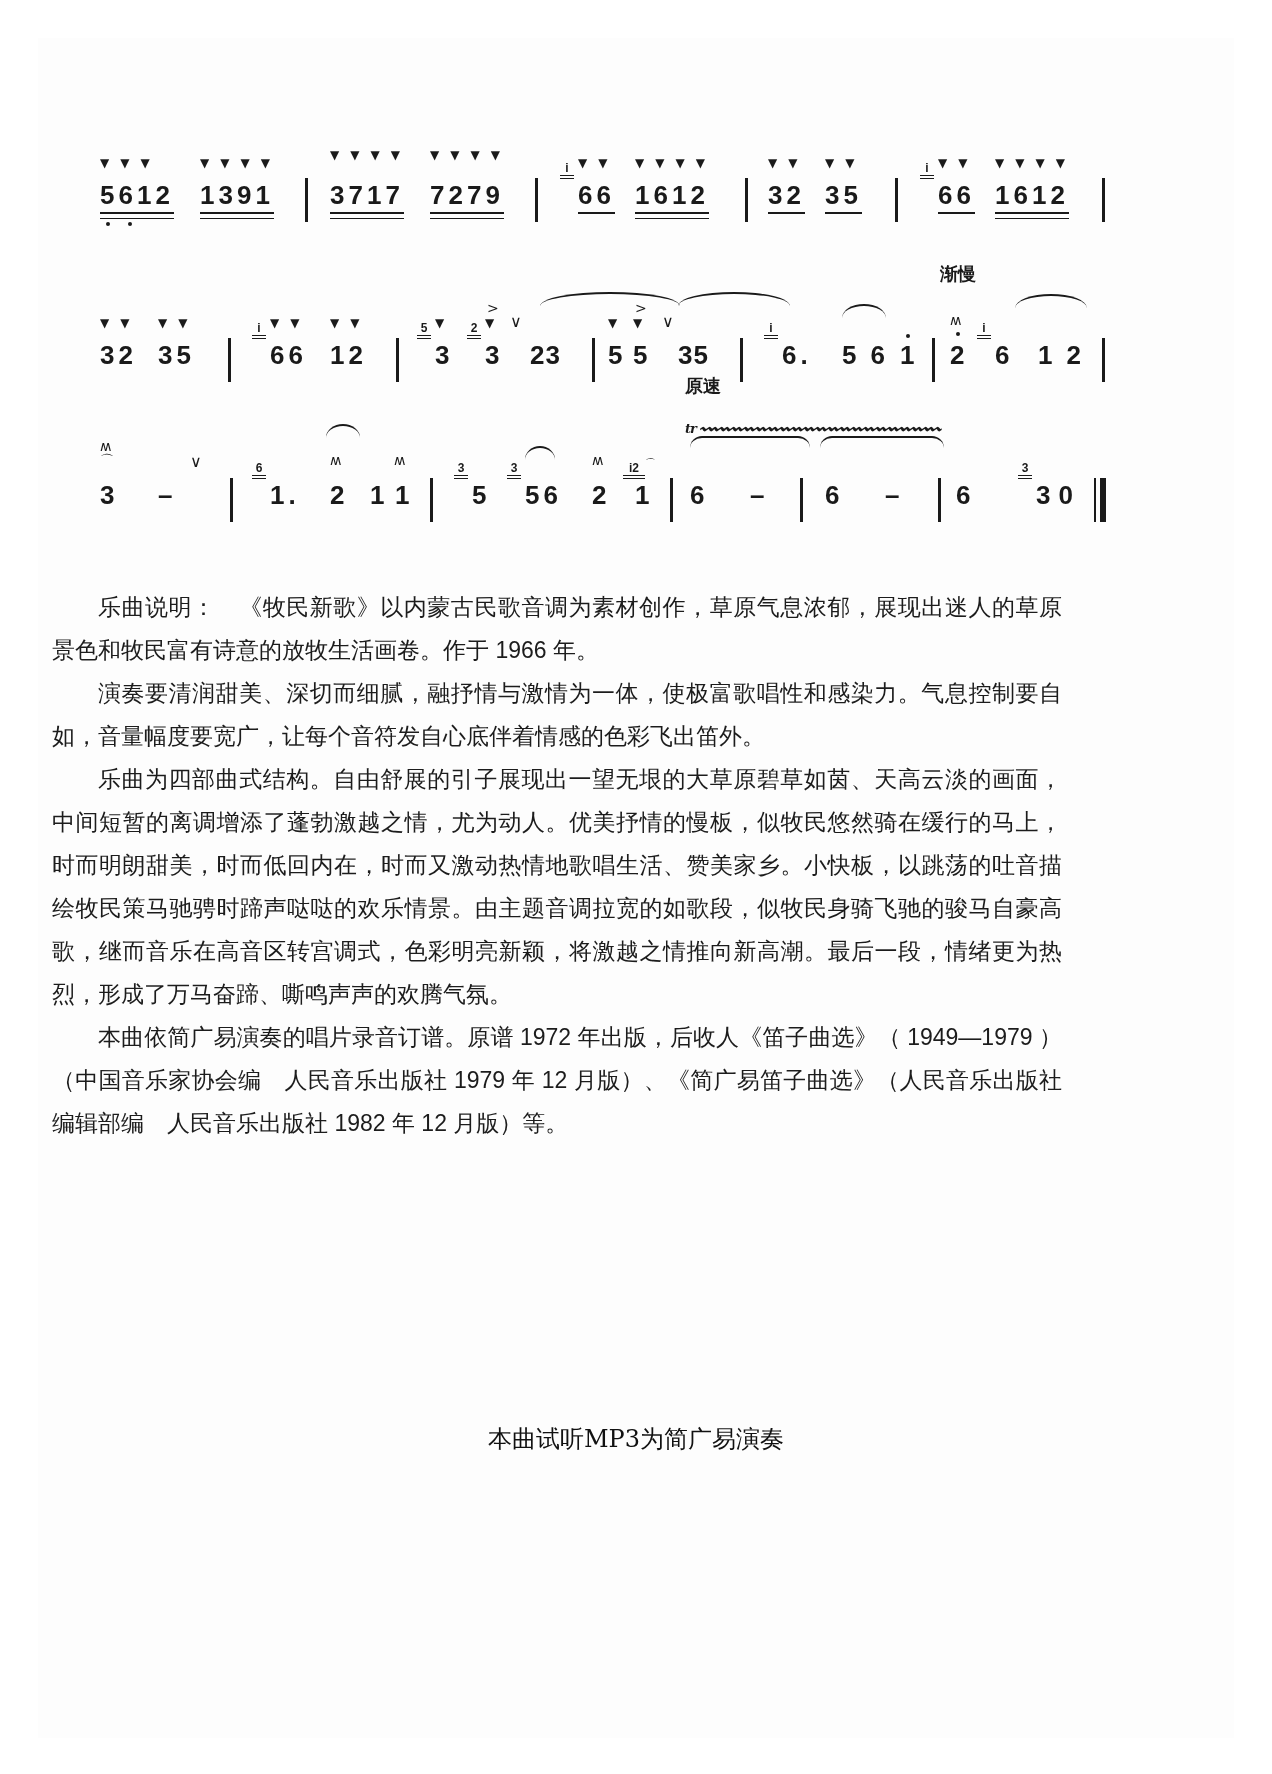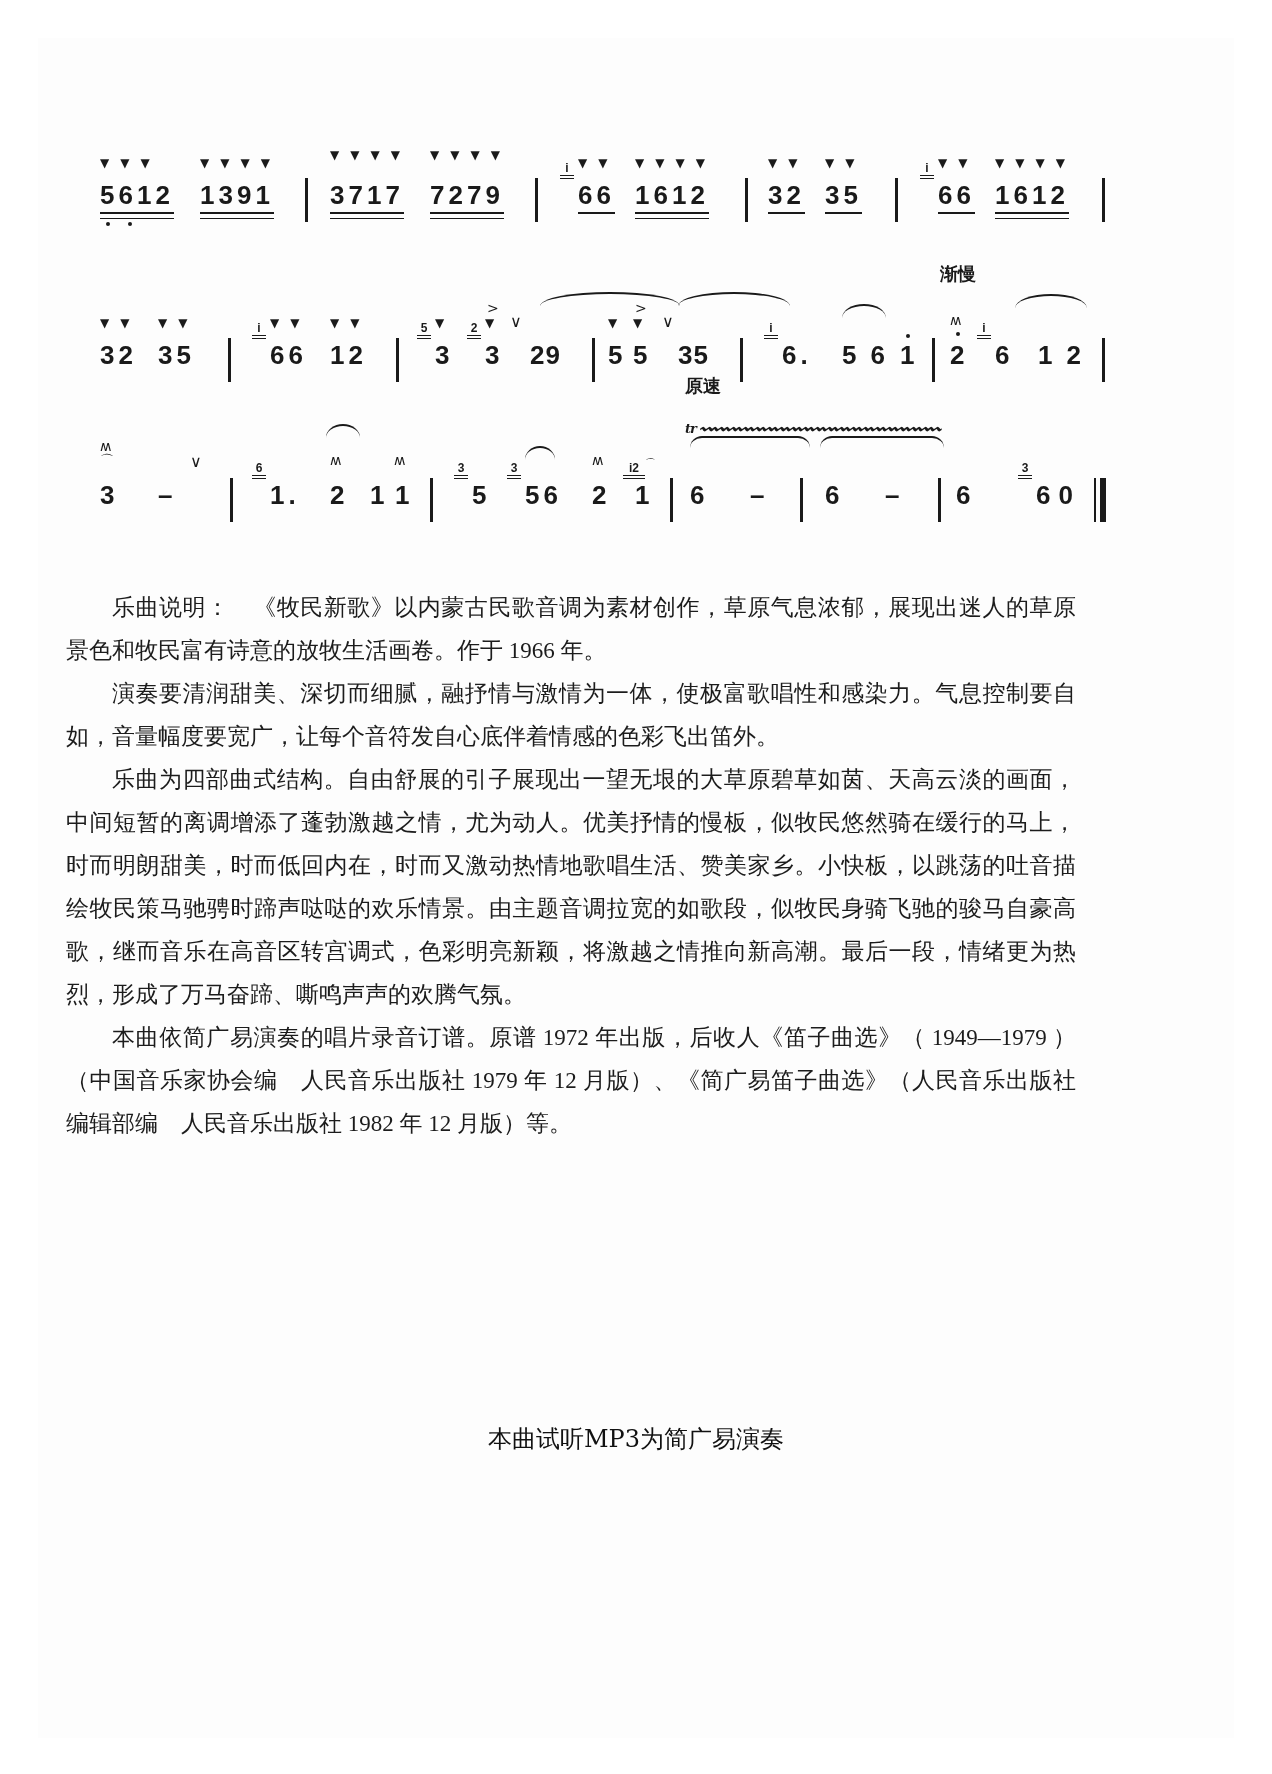--- a/index.html
+++ b/index.html
@@ -54,22 +54,22 @@
       height: 14px;
     }
     .trill {
       position: absolute; font-family: "DejaVu Serif", serif; font-style: italic; font-weight: bold;
       font-size: 13px; white-space: nowrap; letter-spacing: -1px;
     }
     .dot-below { position: absolute; width: 4px; height: 4px; border-radius: 50%; background: #1a1a1a; }
 
     
     .notes-text {
-      position: absolute; left: 28px; top: 548px; width: 1010px;
-      font-family: Liberation Serif, serif; font-size: 23px; line-height: 43px;
+      position: absolute; left: 14px; top: 548px; width: 1010px;
+      font-family: Liberation Sans, sans-serif; font-size: 23px; line-height: 43px;
       color: #1c1c1c; text-align: justify;
     }
     .para { text-indent: 2em; }
     .footer {
       position: absolute; left: 0; width: 1196px; text-align: center;
       font-family: "DejaVu Serif", serif; font-size: 24px; color: #111;
     }
     .footer.f1 { top: 1385px; }
     .footer.f2 { top: 1427px; }
   </style>
@@ -159,21 +159,21 @@
     </div>
     <div class="grp" style="left:385px;">
       <span class="mark-above" style="top:-38px;left:2px;">&gt;</span>
       <span class="grace">2<span class="gline"></span><span class="gline2"></span></span>
       <span class="tongue">▼</span>
       <span class="notes">3</span>
     </div>
     <span class="breath" style="left:410px;">∨</span>
     <div class="slur" style="left:440px;top:-6px;width:140px;"></div>
     <div class="grp" style="left:430px;">
-      <span class="notes" style="letter-spacing:1px;">29</span>
+      <span class="notes" style="letter-spacing:1px;">23</span>
     </div>
     <div class="bar" style="left:492px;"></div>
     <div class="grp" style="left:508px;">
       <span class="tongue">▼</span>
       <span class="notes">5</span>
     </div>
     <div class="grp" style="left:533px;">
       <span class="mark-above" style="top:-38px;left:2px;">&gt;</span>
       <span class="tongue">▼</span>
       <span class="notes">5</span>
@@ -274,21 +274,21 @@
     </div>
     <div class="grp" style="left:785px;">
       <span class="notes">–</span>
     </div>
     <div class="bar" style="left:838px;"></div>
     <div class="grp" style="left:856px;">
       <span class="notes">6</span>
     </div>
     <div class="grp" style="left:936px;">
       <span class="grace">3<span class="gline"></span><span class="gline2"></span></span>
-      <span class="notes" style="letter-spacing:8px;">60</span>
+      <span class="notes" style="letter-spacing:8px;">30</span>
     </div>
     <div class="bar final-thin" style="left:994px;"></div>
     <div class="bar final" style="left:1000px;"></div>
   </div>
 
   <div class="notes-text">
     <p class="para">乐曲说明：　《牧民新歌》以内蒙古民歌音调为素材创作，草原气息浓郁，展现出迷人的草原景色和牧民富有诗意的放牧生活画卷。作于 1966 年。</p>
     <p class="para">演奏要清润甜美、深切而细腻，融抒情与激情为一体，使极富歌唱性和感染力。气息控制要自如，音量幅度要宽广，让每个音符发自心底伴着情感的色彩飞出笛外。</p>
     <p class="para">乐曲为四部曲式结构。自由舒展的引子展现出一望无垠的大草原碧草如茵、天高云淡的画面，中间短暂的离调增添了蓬勃激越之情，尤为动人。优美抒情的慢板，似牧民悠然骑在缓行的马上，时而明朗甜美，时而低回内在，时而又激动热情地歌唱生活、赞美家乡。小快板，以跳荡的吐音描绘牧民策马驰骋时蹄声哒哒的欢乐情景。由主题音调拉宽的如歌段，似牧民身骑飞驰的骏马自豪高歌，继而音乐在高音区转宫调式，色彩明亮新颖，将激越之情推向新高潮。最后一段，情绪更为热烈，形成了万马奋蹄、嘶鸣声声的欢腾气氛。</p>
     <p class="para">本曲依简广易演奏的唱片录音订谱。原谱 1972 年出版，后收人《笛子曲选》（ 1949—1979 ）（中国音乐家协会编　人民音乐出版社 1979 年 12 月版）、《简广易笛子曲选》（人民音乐出版社编辑部编　人民音乐出版社 1982 年 12 月版）等。</p>

